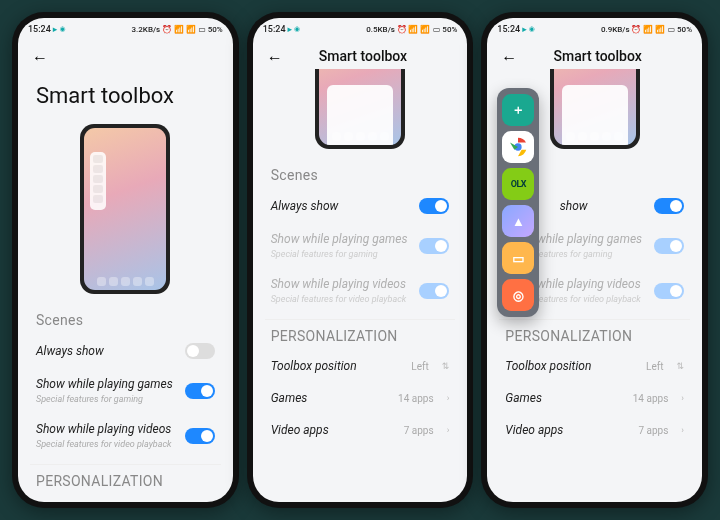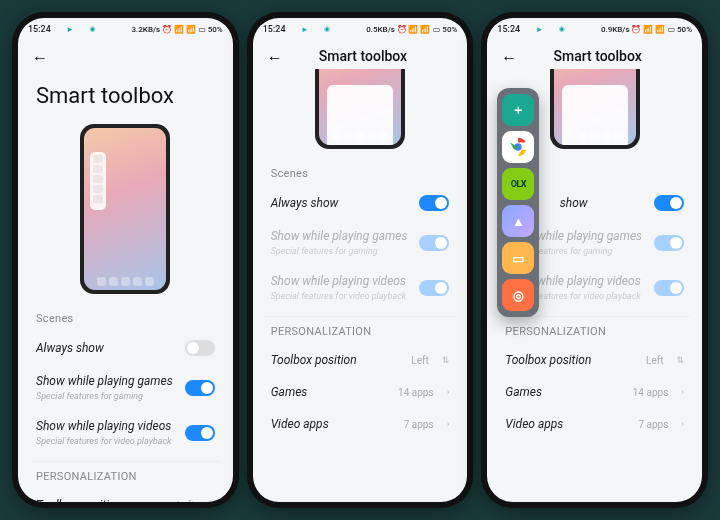--- a/index.html
+++ b/index.html
@@ -9,21 +9,21 @@
     position: relative; box-shadow: 0 4px 20px rgba(0,0,0,.4);
   }
   .screen {
     width: 100%; height: 100%; background: #f4f5f7; border-radius: 26px; overflow: hidden;
     position: relative; display: flex; flex-direction: column;
   }
   .statusbar {
     height: 22px; display: flex; align-items: center; justify-content: space-between;
     padding: 0 10px; font-size: 9px; color: #222; font-weight: 500;
   }
-  .status-left { display:flex; align-items:center; gap:17px; }
+  .status-left { display:flex; align-items:center; gap:2px; }
   .status-right { display:flex; align-items:center; gap:2px; font-size:8px; }
   .camhole { position:absolute; top:10px; left:14px; width:10px; height:10px; border-radius:50%; background:#000; }
   .header { display:flex; align-items:center; padding: 6px 14px 4px; gap:10px; }
   .back-arrow { font-size:16px; }
   .title-big { font-size:22px; font-weight:400; padding: 14px 18px 10px; color:#111; }
   .title-small { font-size:14px; font-weight:500; color:#111; flex:1; text-align:center; margin-left:-20px;}
   .content { flex:1; overflow:hidden; padding: 0 16px; }
   .mock-device {
     width: 90px; height: 170px; margin: 6px auto 18px; background:#222; border-radius:14px;
     padding:4px; position:relative;
@@ -32,21 +32,21 @@
   .mock-screen {
     width:100%; height:100%; border-radius:11px;
     background: linear-gradient(160deg,#f4c9a8 0%,#e8a9b8 40%,#a8c4e8 100%);
     position:relative; overflow:hidden;
   }
   .mock-dock { position:absolute; bottom:4px; left:0; right:0; display:flex; justify-content:center; gap:3px;}
   .mock-dock span { width:9px;height:9px;border-radius:3px;background:rgba(255,255,255,.35);}
   .mock-sheet { position:absolute; bottom:0; left:8px; right:8px; height:54%; background:rgba(255,255,255,.92); border-radius:6px 6px 0 0;}
   .mock-toolbar { position:absolute; top:24px; left:6px; width:16px; height:58px; background:rgba(255,255,255,.85); border-radius:5px; display:flex; flex-direction:column; gap:2px; padding:3px;}
   .mock-toolbar span{width:10px;height:8px;background:rgba(0,0,0,.06);border-radius:2px;}
-  .section-label { font-size:11px; color:#888; letter-spacing:.3px; margin: 8px 2px 6px; }
+  .section-label { font-size:14px; color:#888; letter-spacing:.3px; margin: 8px 2px 6px; }
   .row { display:flex; align-items:center; padding: 9px 2px; }
   .row-text { flex:1;font-style:italic; }
   .row-title { font-size:12px; color:#222; }
   .row-title.dim { color:#b0b0b0; }
   .row-sub { font-size:9px; color:#aaa; margin-top:3px;}
   .row-sub.dim { color:#ccc; }
   .toggle { width:30px; height:16px; border-radius:9px; position:relative; }
   .toggle.off { background:#ddd; }
   .toggle.on { background:#1e88ff; }
   .toggle.on.dim { background:#a8d0ff; }

